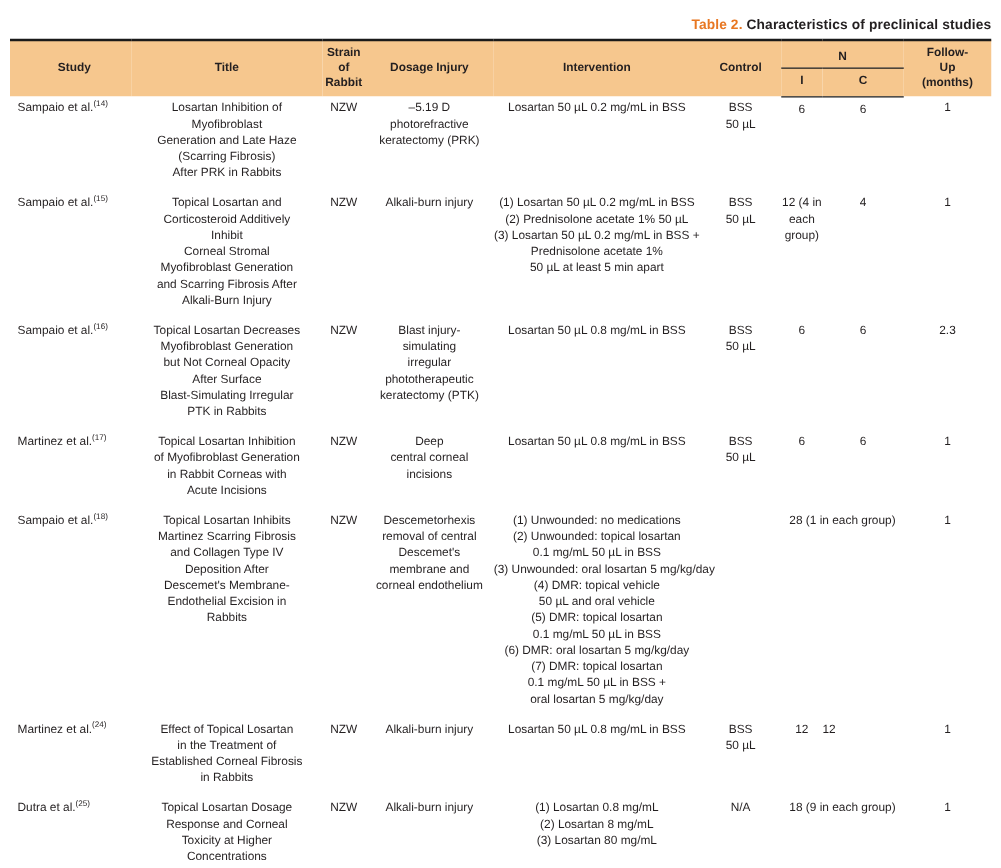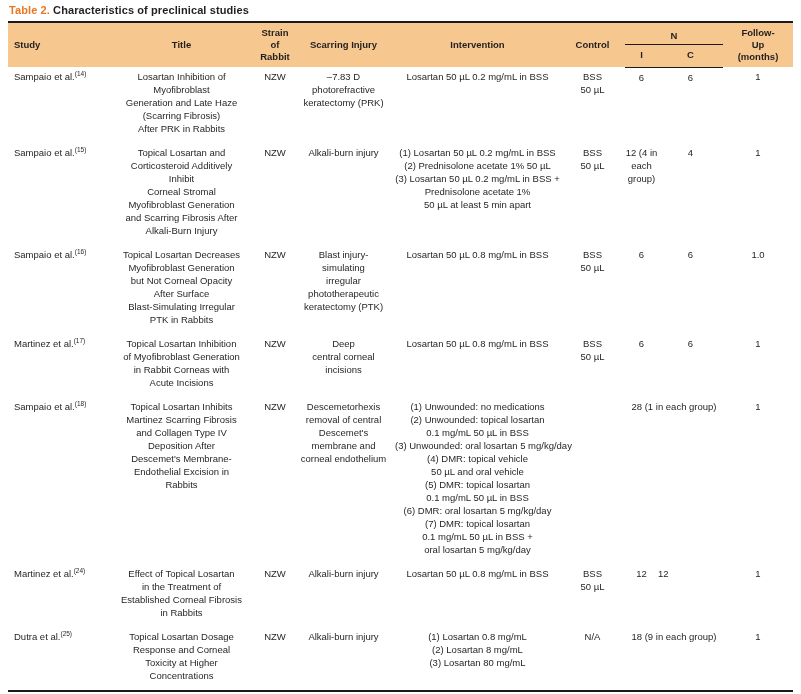--- a/index.html
+++ b/index.html
@@ -6,22 +6,23 @@
   html, body {
     width: 801px; height: 694px;
     background: #ffffff;
     font-family: "Liberation Sans", "DejaVu Sans", sans-serif;
     color: #231f20;
     overflow: hidden;
   }
   .wrap { padding: 3px 8px 0 8px; }
   .caption {
     font-size: 11px; font-weight: bold;
-    margin: 1px 0 5px 1px;
+    margin: 11px 0 5px 1px;
     letter-spacing: 0.1px;
+    text-align: right;
   }
   .caption .tbl-label { color: #e87722; }
   table {
     width: 785px;
     border-collapse: collapse;
     table-layout: fixed;
     border-top: 2px solid #1a1a1a;
     border-bottom: 2px solid #1a1a1a;
     font-size: 9.5px;
   }
@@ -30,21 +31,21 @@
   th {
     font-weight: bold;
     font-size: 9.5px;
     line-height: 12px;
     vertical-align: middle;
     text-align: center;
     white-space: pre;
     padding: 4px 0;
     margin-top: 11px;
   }
-  th.study-h { text-align: left; padding-left: 6px; }
+  th.study-h { text-align: center; padding-left: 6px; }
   th.n-group { border-bottom: 1px solid #1a1a1a; padding: 3px 0 2px 0; vertical-align: bottom; }
   thead tr.h2 th.sub { padding: 2px 0 4px 0; }
   td {
     vertical-align: top;
     text-align: center;
     white-space: pre;
     line-height: 13px;
     padding: 3px 0 8px 0;
     font-size: 9.5px;
   }
@@ -74,21 +75,21 @@
         <col style="width:65px">
         <col style="width:70px">
     </colgroup>
     <thead>
       <tr class="h1">
         <th class="study-h" rowspan="2">Study</th>
         <th rowspan="2">Title</th>
         <th rowspan="2">Strain
 of
 Rabbit</th>
-        <th rowspan="2">Scarring Injury</th>
+        <th rowspan="2">Dosage Injury</th>
         <th rowspan="2">Intervention</th>
         <th rowspan="2">Control</th>
         <th class="n-group" colspan="2">N</th>
         <th rowspan="2">Follow-
 Up
 (months)</th>
       </tr>
       <tr class="h2">
         <th class="sub">I</th>
         <th class="sub">C</th>
@@ -97,21 +98,21 @@
     <tbody>
 
       <tr>
         <td class="study"><span>Sampaio et al.</span><sup>(14)</sup></td>
         <td>Losartan Inhibition of
 Myofibroblast
 Generation and Late Haze
 (Scarring Fibrosis)
 After PRK in Rabbits</td>
         <td>NZW</td>
-        <td>–7.83 D
+        <td>–5.19 D
 photorefractive
 keratectomy (PRK)</td>
         <td>Losartan 50 µL 0.2 mg/mL in BSS</td>
         <td>BSS
 50 µL</td>
         <td>6</td>
         <td>6</td>
         <td>1</td>
       </tr>
 
@@ -152,21 +153,21 @@
         <td>Blast injury-
 simulating
 irregular
 phototherapeutic
 keratectomy (PTK)</td>
         <td>Losartan 50 µL 0.8 mg/mL in BSS</td>
         <td>BSS
 50 µL</td>
         <td>6</td>
         <td>6</td>
-        <td>1.0</td>
+        <td>2.3</td>
       </tr>
 
       <tr>
         <td class="study"><span>Martinez et al.</span><sup>(17)</sup></td>
         <td>Topical Losartan Inhibition
 of Myofibroblast Generation
 in Rabbit Corneas with
 Acute Incisions</td>
         <td>NZW</td>
         <td>Deep

